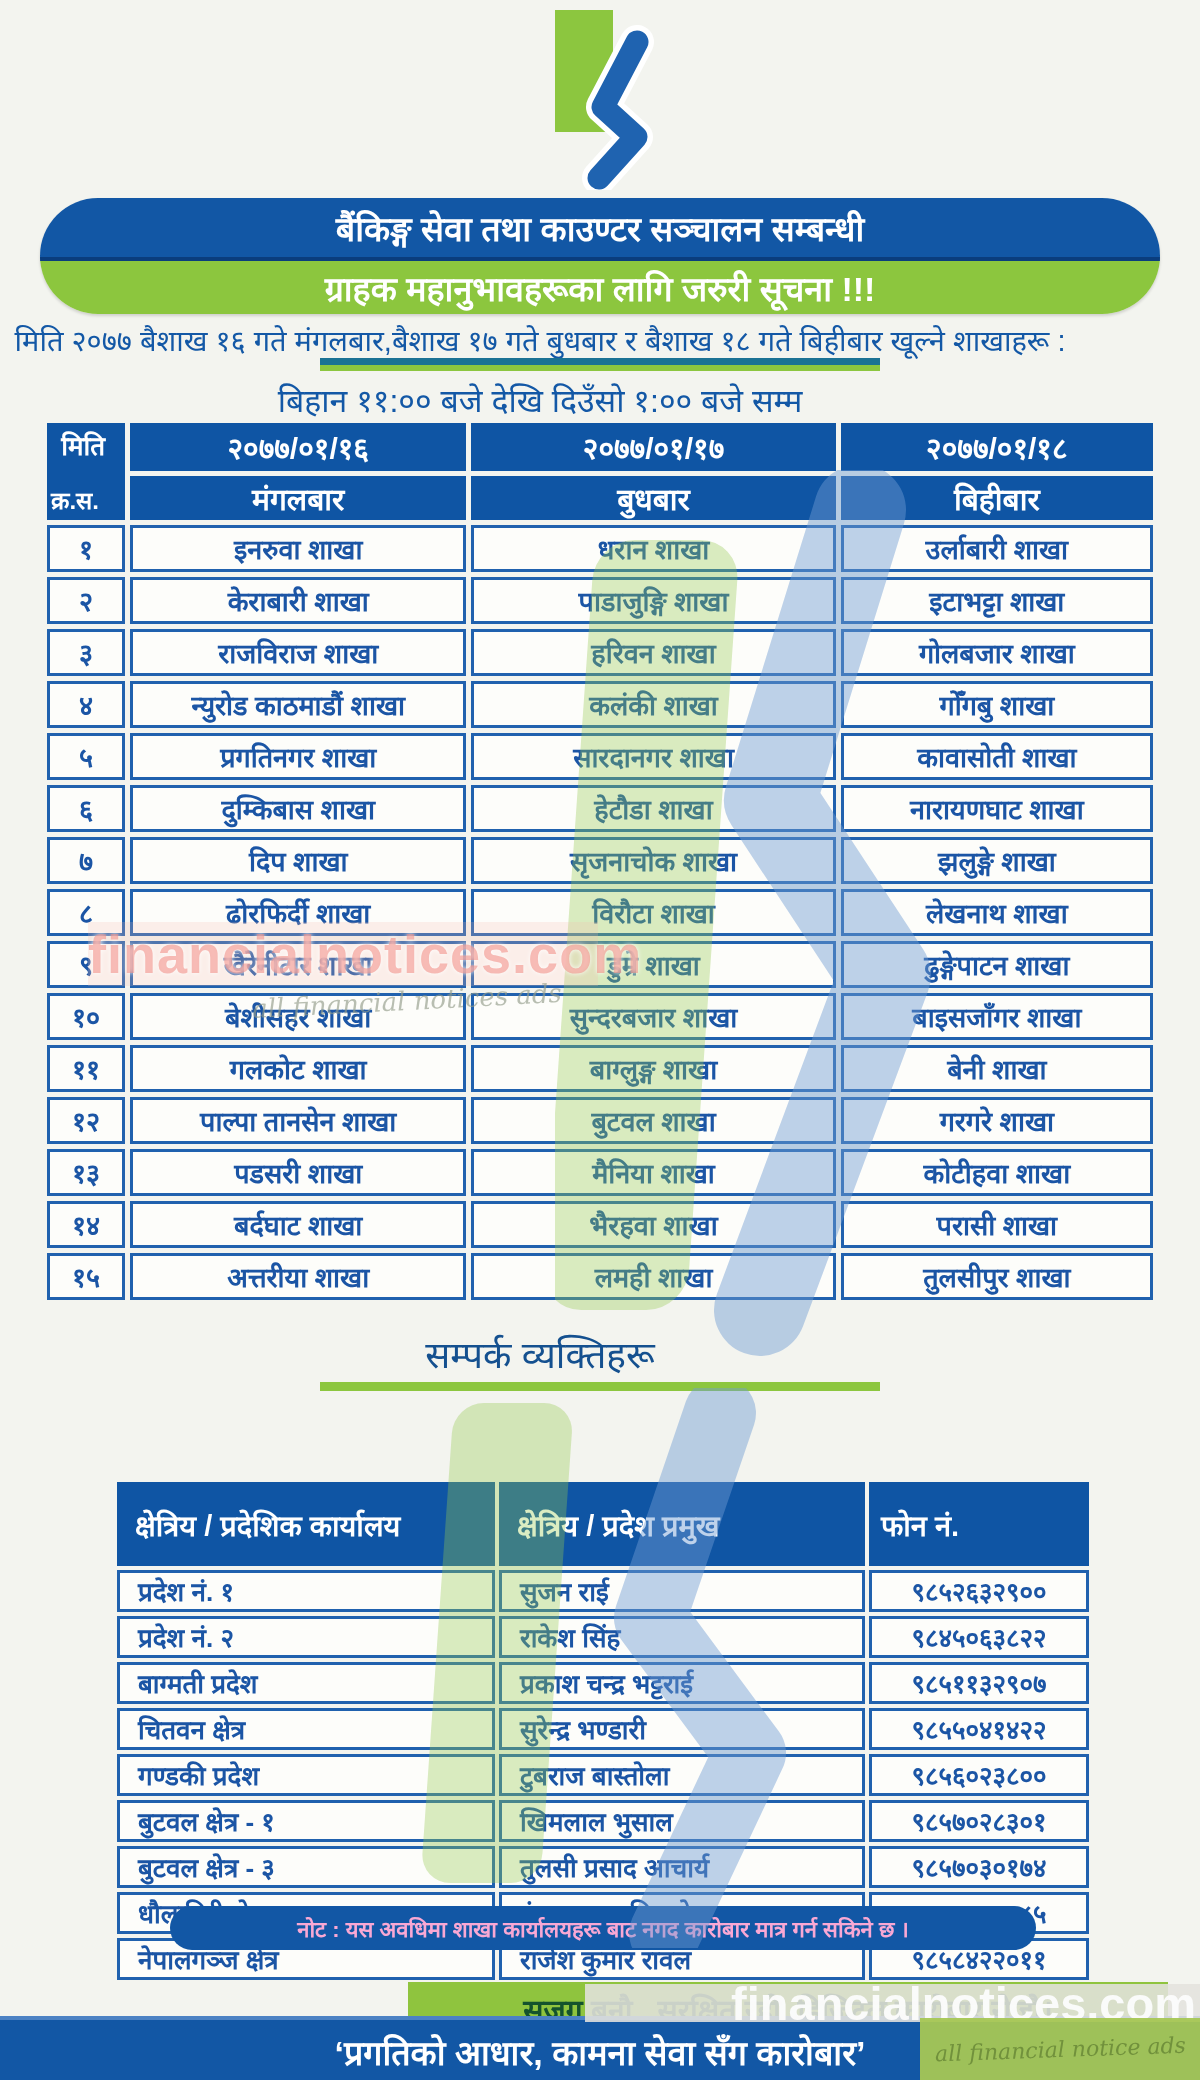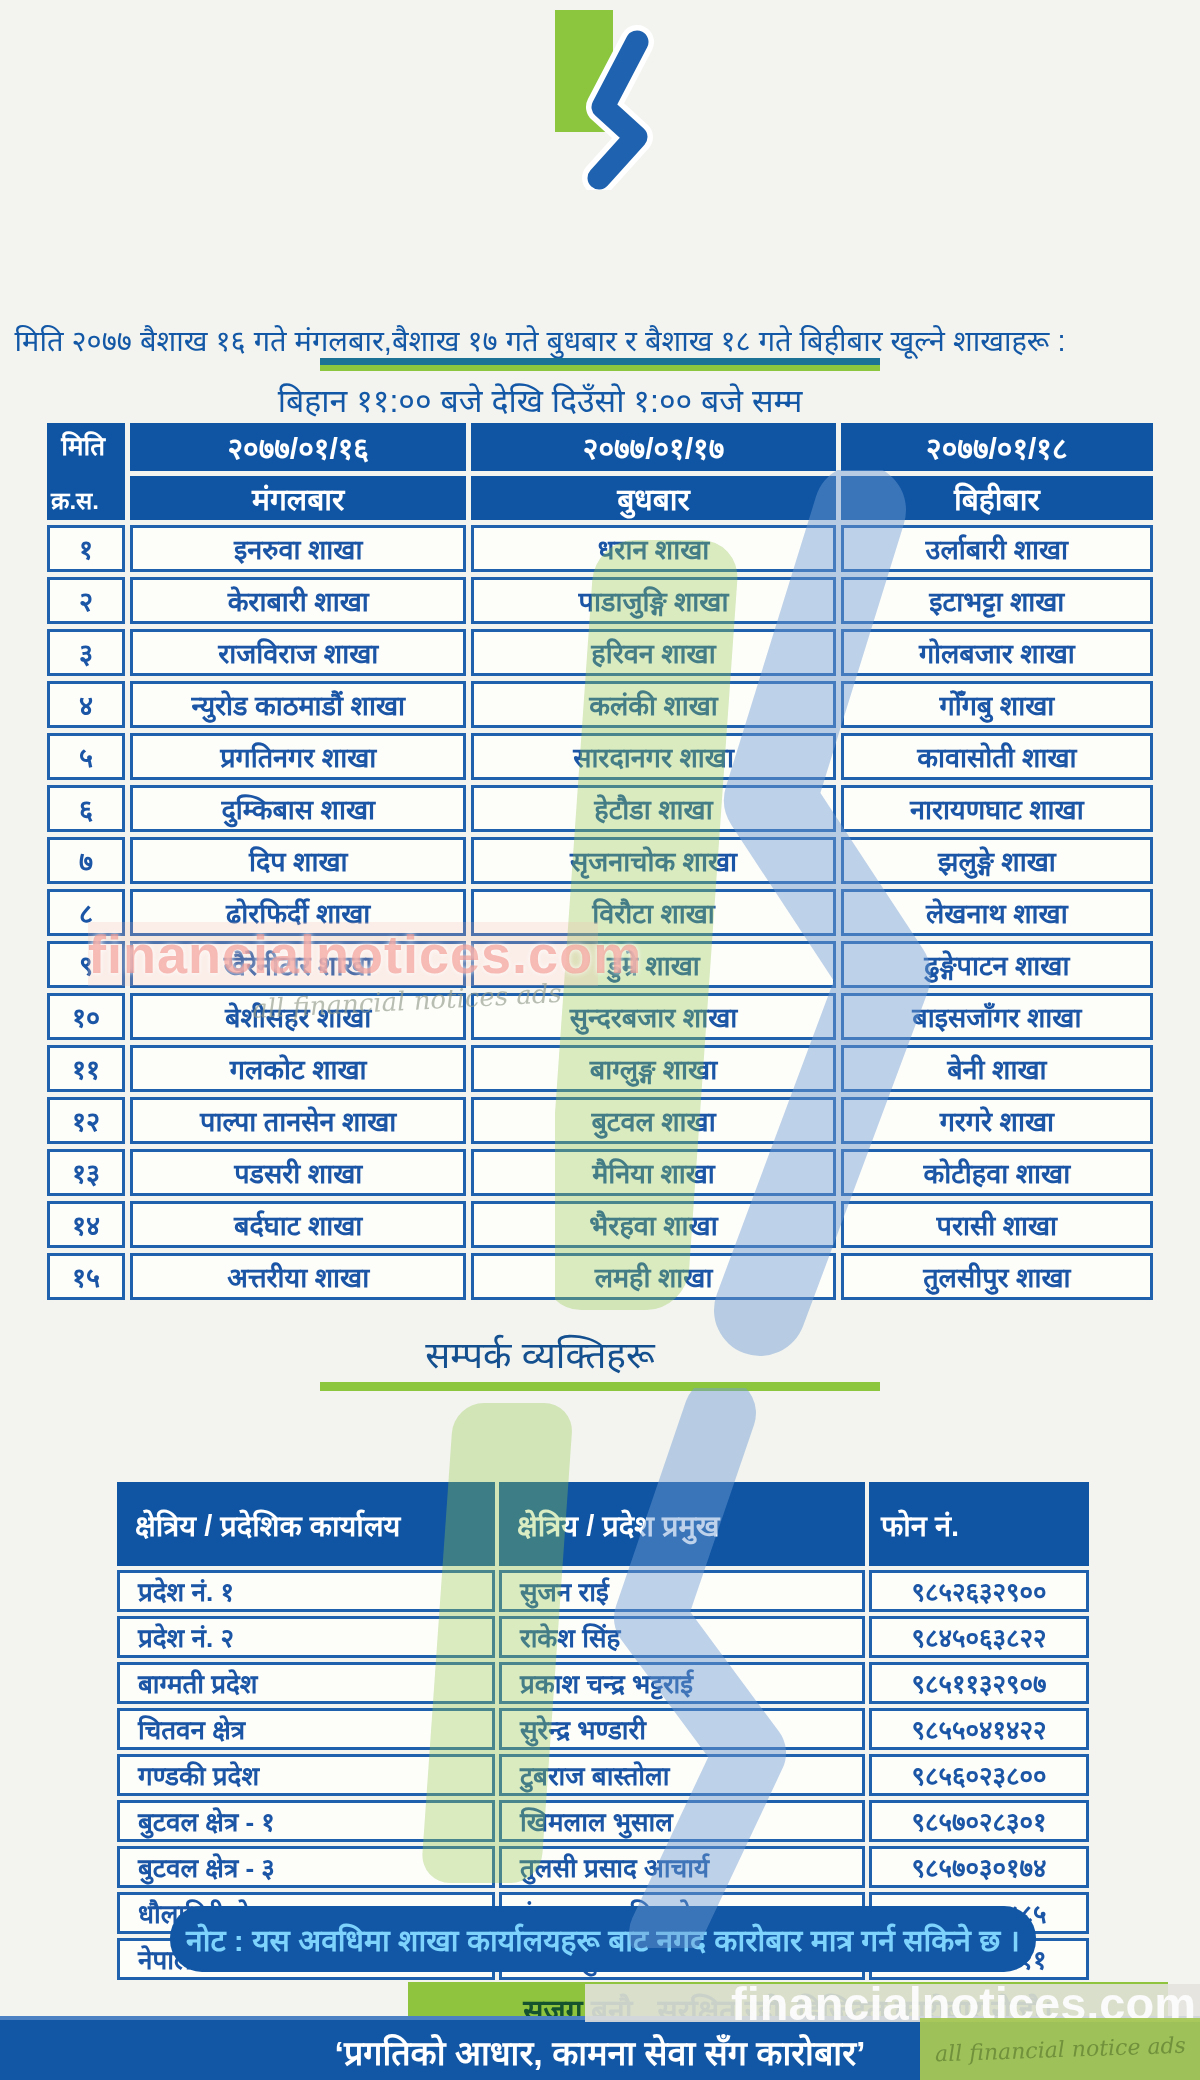--- a/index.html
+++ b/index.html
@@ -38,21 +38,21 @@
   
   #contacts-title{top:1328px;font-size:37px;color:#14508f;}
   #contacts-underline{position:absolute;left:320px;top:1382px;width:560px;height:9px;background:#8cc63f;}
   #contact-table{position:absolute;left:113px;top:1478px;width:976px;border-spacing:4px;}
   #contact-table th{background:#0f55a4;color:#fff;font-weight:bold;font-size:29px;height:60px;padding:0 0 0 18px;text-align:left;}
   #contact-table th.center{text-align:left;padding:12px;}
   #contact-table td{background:#fdfdfa;border:3px solid #2061ae;color:#1b55a5;font-weight:bold;font-size:26px;height:31px;padding:0 0 0 18px;text-align:left;margin-left:43px;}
   #contact-table td.center{text-align:center;padding:0;}
 
   
-  #note-pill{position:absolute;left:170px;top:1906px;width:866px;height:66px;background:#1257a5;border-radius:32px;display:flex;align-items:center;justify-content:center;color:#7dd3fc;font-weight:bold;font-size:30px;}
+  #note-pill{position:absolute;left:170px;top:1906px;width:866px;height:44px;background:#1257a5;border-radius:32px;display:flex;align-items:center;justify-content:center;color:#f9a8d4;font-weight:bold;font-size:22px;}
   #slogan-box{position:absolute;left:408px;top:1982px;width:760px;height:54px;background:#8fc43e;display:flex;align-items:center;justify-content:center;color:#14532d;font-weight:bold;font-size:30px;}
   #footer-band{position:absolute;left:0;top:2016px;width:1200px;height:64px;background:#1257a5;border-top:4px solid #4c82c4;display:flex;align-items:center;justify-content:center;color:#fff;font-weight:bold;font-size:34px;z-index:4;}
 
   
   .wm{pointer-events:none;}
   #wm-logo-1{position:absolute;left:555px;top:470px;z-index:5;}
   #wm-logo-2{position:absolute;left:420px;top:1388px;z-index:5;}
   #wm-mid{position:absolute;left:88px;top:922px;width:510px;height:64px;z-index:6;background:rgba(248,185,175,0.22);display:flex;align-items:center;}
   #wm-mid span{font-size:54px;font-weight:bold;letter-spacing:1px;color:rgba(240,135,125,0.55);text-shadow:0 0 5px rgba(255,255,255,0.9);white-space:nowrap;}
   #wm-mid-script{position:absolute;left:252px;top:986px;z-index:6;font-family:"DejaVu Serif","Liberation Serif",serif;font-style:italic;font-size:26px;color:rgba(148,156,138,0.65);transform:rotate(-3deg);white-space:nowrap;}
@@ -67,20 +67,24 @@
 <div id="page">
 
   <div id="logo">
     <svg width="140" height="186" viewBox="0 0 140 186">
       <rect x="22" y="6" width="58" height="122" fill="#8cc63f"></rect>
       <path d="M104 38 L70 103 L103 133 L66 174" fill="none" stroke="#ffffff" stroke-width="34" stroke-linecap="round" stroke-linejoin="round"></path>
       <path d="M104 38 L70 103 L103 133 L66 174" fill="none" stroke="#1f63b0" stroke-width="23" stroke-linecap="round" stroke-linejoin="round"></path>
     </svg>
   </div>
 
+  <div id="banner">
+    <div class="half blue">बैंकिङ्ग सेवा तथा काउण्टर सञ्चालन सम्बन्धी</div>
+    <div class="half green">ग्राहक महानुभावहरूका लागि जरुरी सूचना !!!</div>
+  </div>
 
   <div id="intro-date" class="center-line">मिति २०७७ बैशाख १६ गते मंगलबार,बैशाख १७ गते बुधबार र बैशाख १८ गते बिहीबार खूल्ने शाखाहरू :</div>
   <div id="divider">
       <div class="t"></div>
       <div class="b"></div>
     </div>
   <div id="intro-time" class="center-line">बिहान ११:०० बजे देखि दिउँसो १:०० बजे सम्म</div>
 
   <table id="branch-table">
     <colgroup>

